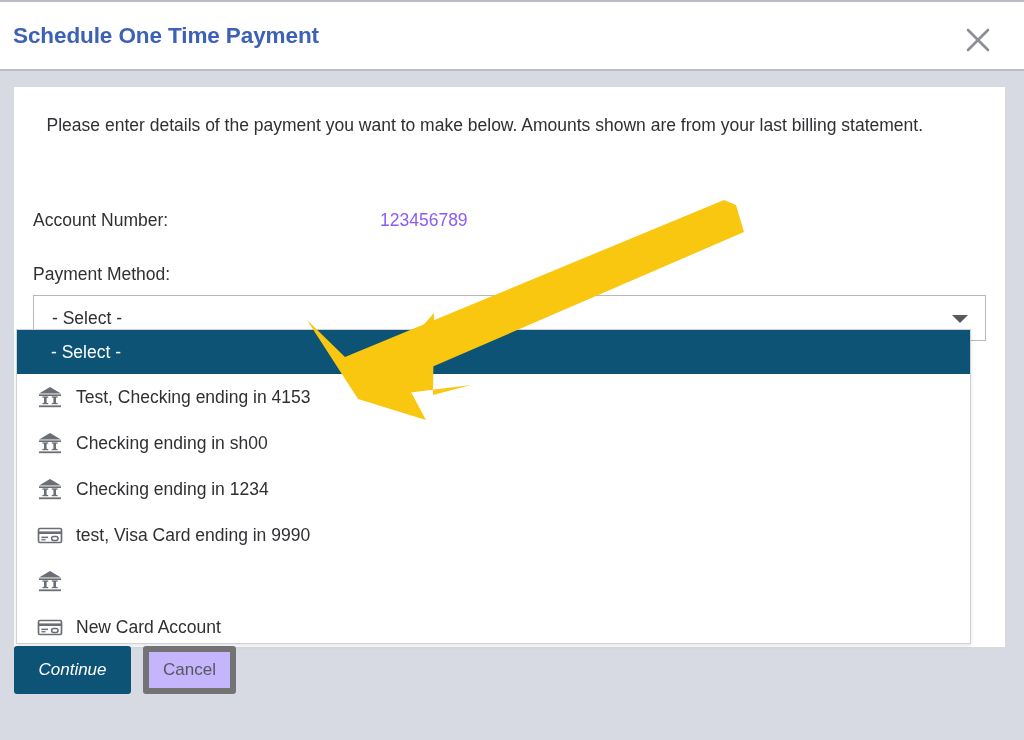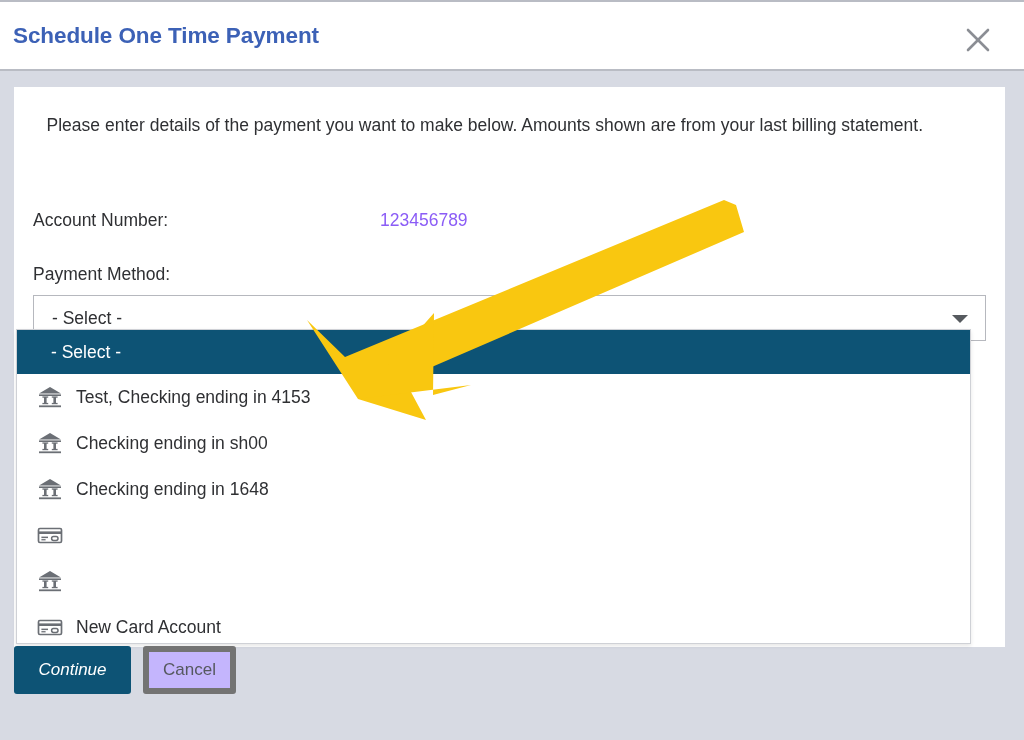--- a/index.html
+++ b/index.html
@@ -302,32 +302,33 @@
             <rect x="2" y="10.4" width="22" height="1.6" fill="#6b6f75"></rect>
             <rect x="7" y="13" width="2.6" height="6.4" fill="#6b6f75"></rect>
             <rect x="16.4" y="13" width="2.6" height="6.4" fill="#6b6f75"></rect>
             <rect x="5.4" y="12.4" width="5.8" height="1.3" fill="#6b6f75"></rect>
             <rect x="14.8" y="12.4" width="5.8" height="1.3" fill="#6b6f75"></rect>
             <rect x="5.4" y="18.9" width="5.8" height="1.3" fill="#6b6f75"></rect>
             <rect x="14.8" y="18.9" width="5.8" height="1.3" fill="#6b6f75"></rect>
             <rect x="2" y="21.4" width="22" height="1.8" fill="#6b6f75"></rect>
           </svg>
         </span>
-        <span class="opt-label">Checking ending in 1648</span>
+        <span class="opt-label">Checking ending in 1234</span>
       </div>
       <div class="dropdown-option">
         <span class="opt-icon">
           <svg width="26" height="26" viewBox="0 0 26 26">
             <rect x="1.5" y="6.5" width="23" height="14" rx="1.4" fill="none" stroke="#6b6f75" stroke-width="1.7"></rect>
             <rect x="1.5" y="9.4" width="23" height="2.6" fill="#6b6f75"></rect>
             <rect x="4.4" y="14.6" width="6.6" height="1.5" fill="#6b6f75"></rect>
             <rect x="4.4" y="17.1" width="4.2" height="1.3" fill="#6b6f75"></rect>
             <rect x="14.6" y="14.6" width="6.4" height="3.8" rx="1.9" fill="none" stroke="#6b6f75" stroke-width="1.5"></rect>
           </svg>
         </span>
+        <span class="opt-label">test, Visa Card ending in 9990</span>
       </div>
       <div class="dropdown-option">
         <span class="opt-icon">
           <svg width="26" height="26" viewBox="0 0 26 26">
             <path d="M13 3 L24 9.5 L2 9.5 Z" fill="#6b6f75"></path>
             <rect x="2" y="10.4" width="22" height="1.6" fill="#6b6f75"></rect>
             <rect x="7" y="13" width="2.6" height="6.4" fill="#6b6f75"></rect>
             <rect x="16.4" y="13" width="2.6" height="6.4" fill="#6b6f75"></rect>
             <rect x="5.4" y="12.4" width="5.8" height="1.3" fill="#6b6f75"></rect>
             <rect x="14.8" y="12.4" width="5.8" height="1.3" fill="#6b6f75"></rect>

